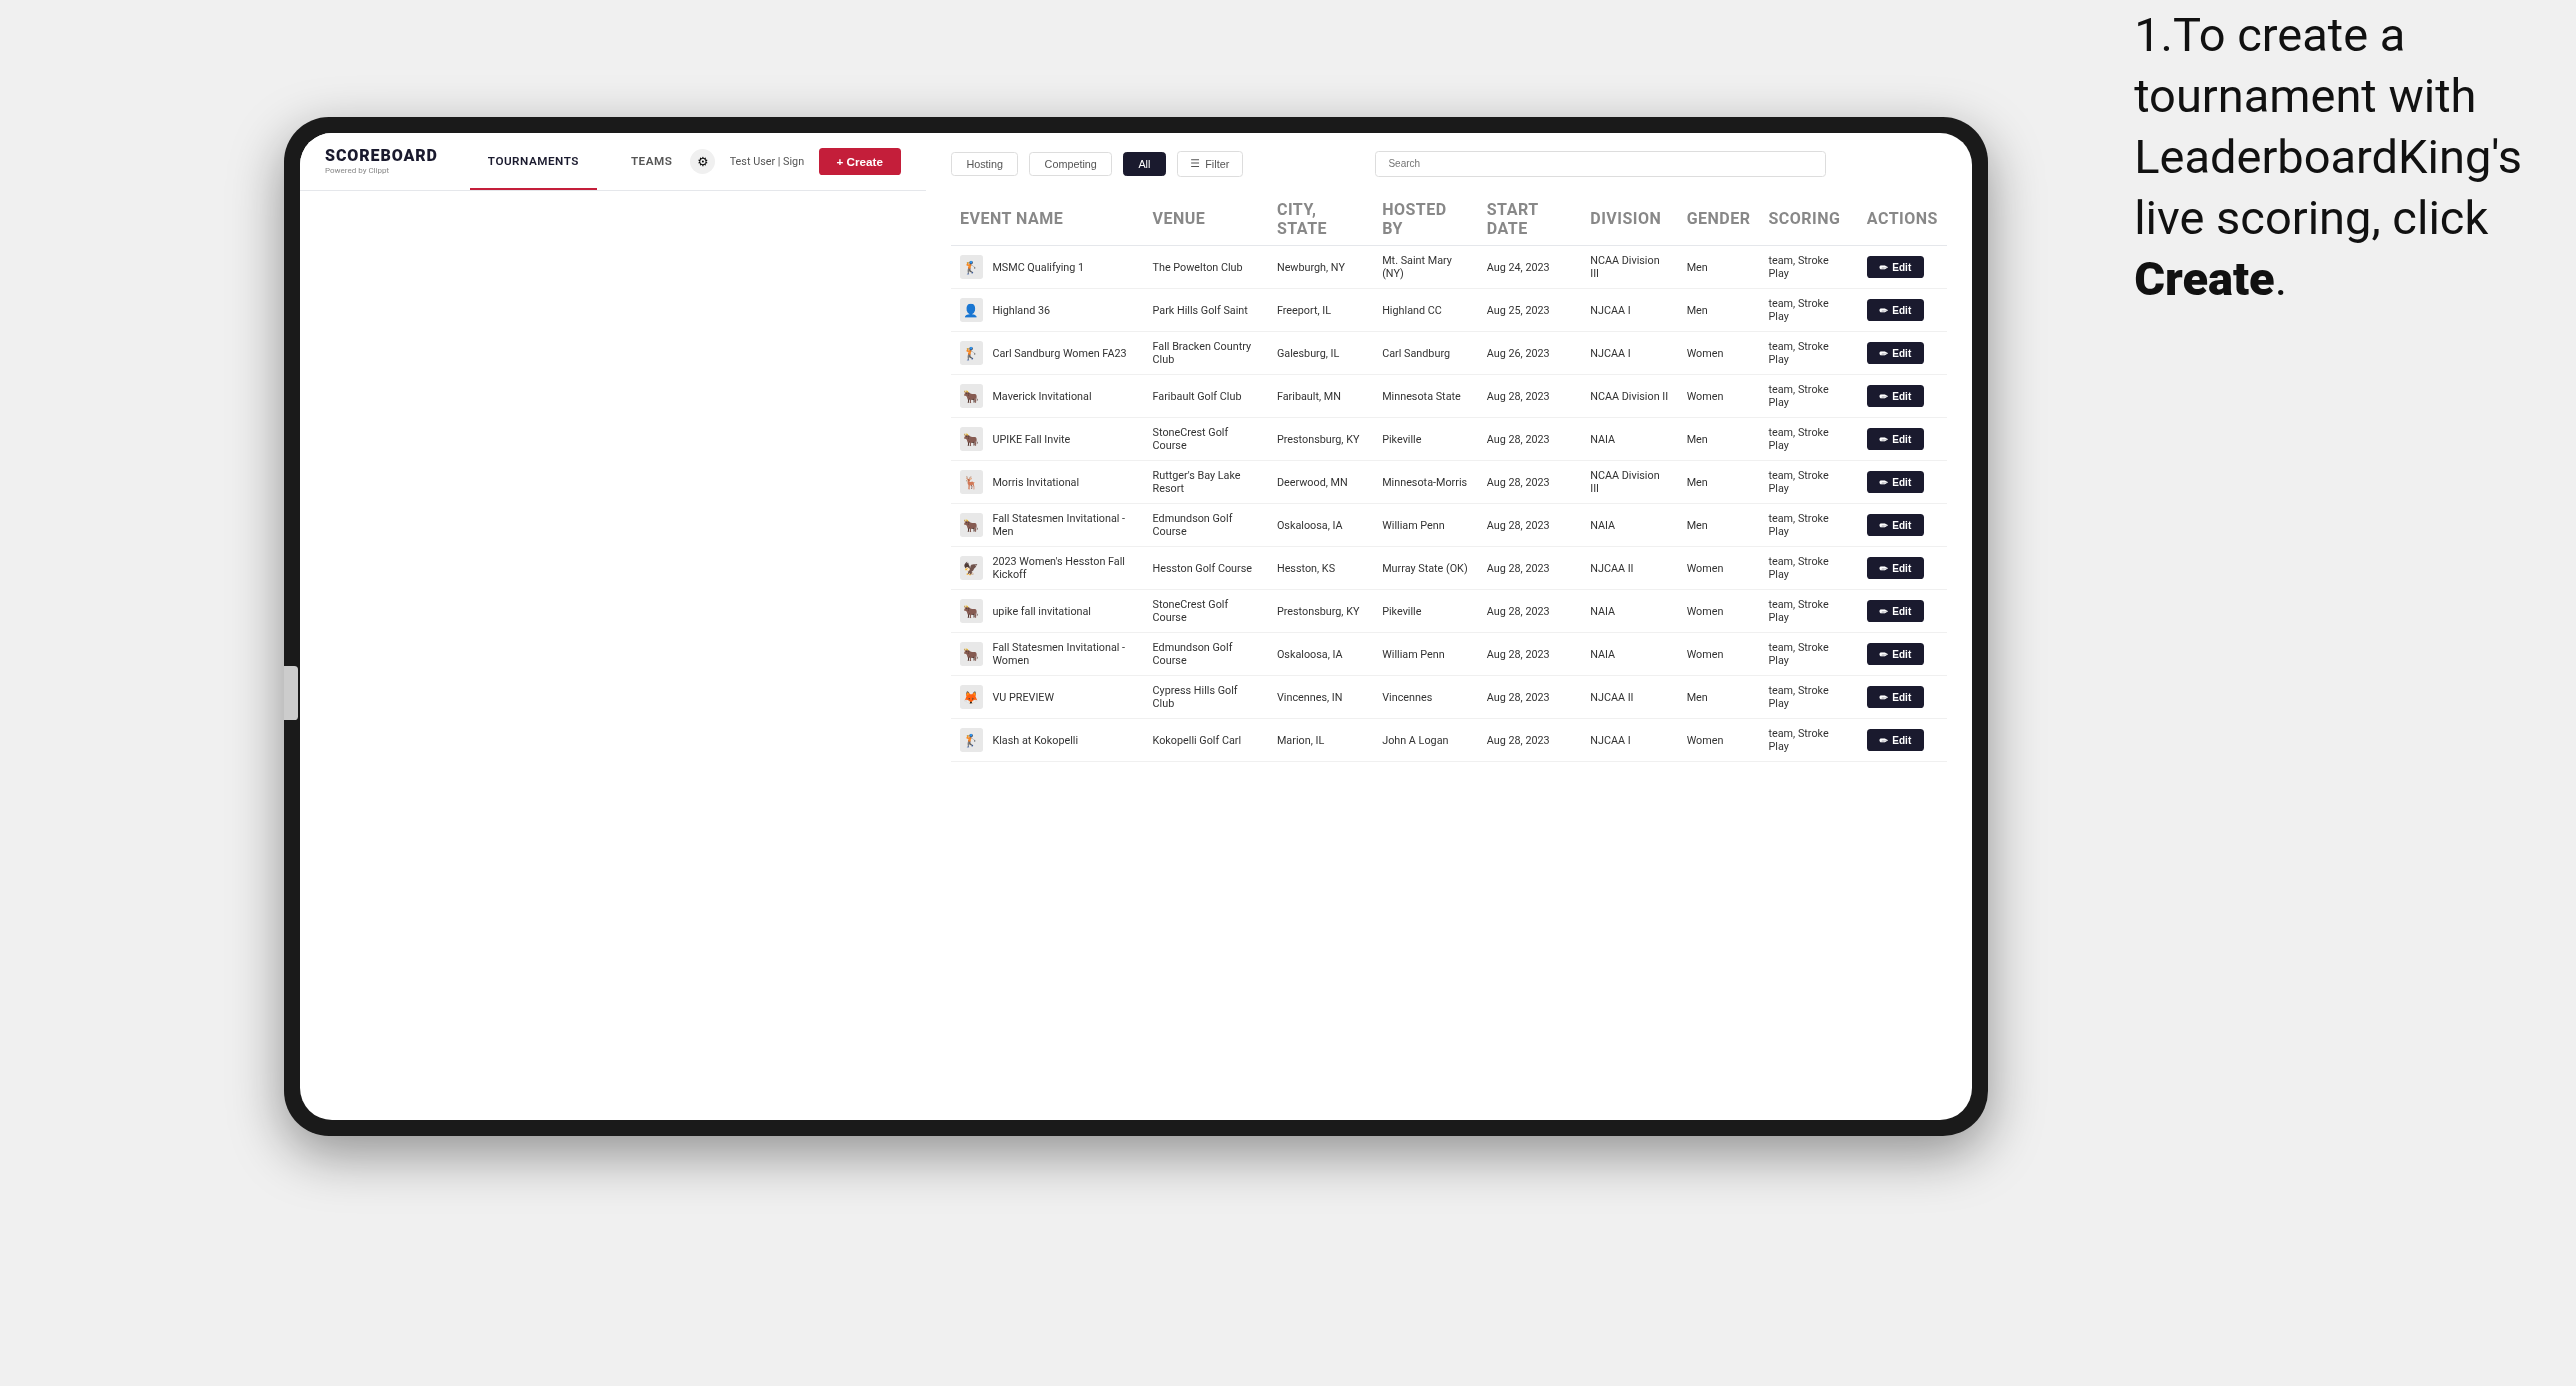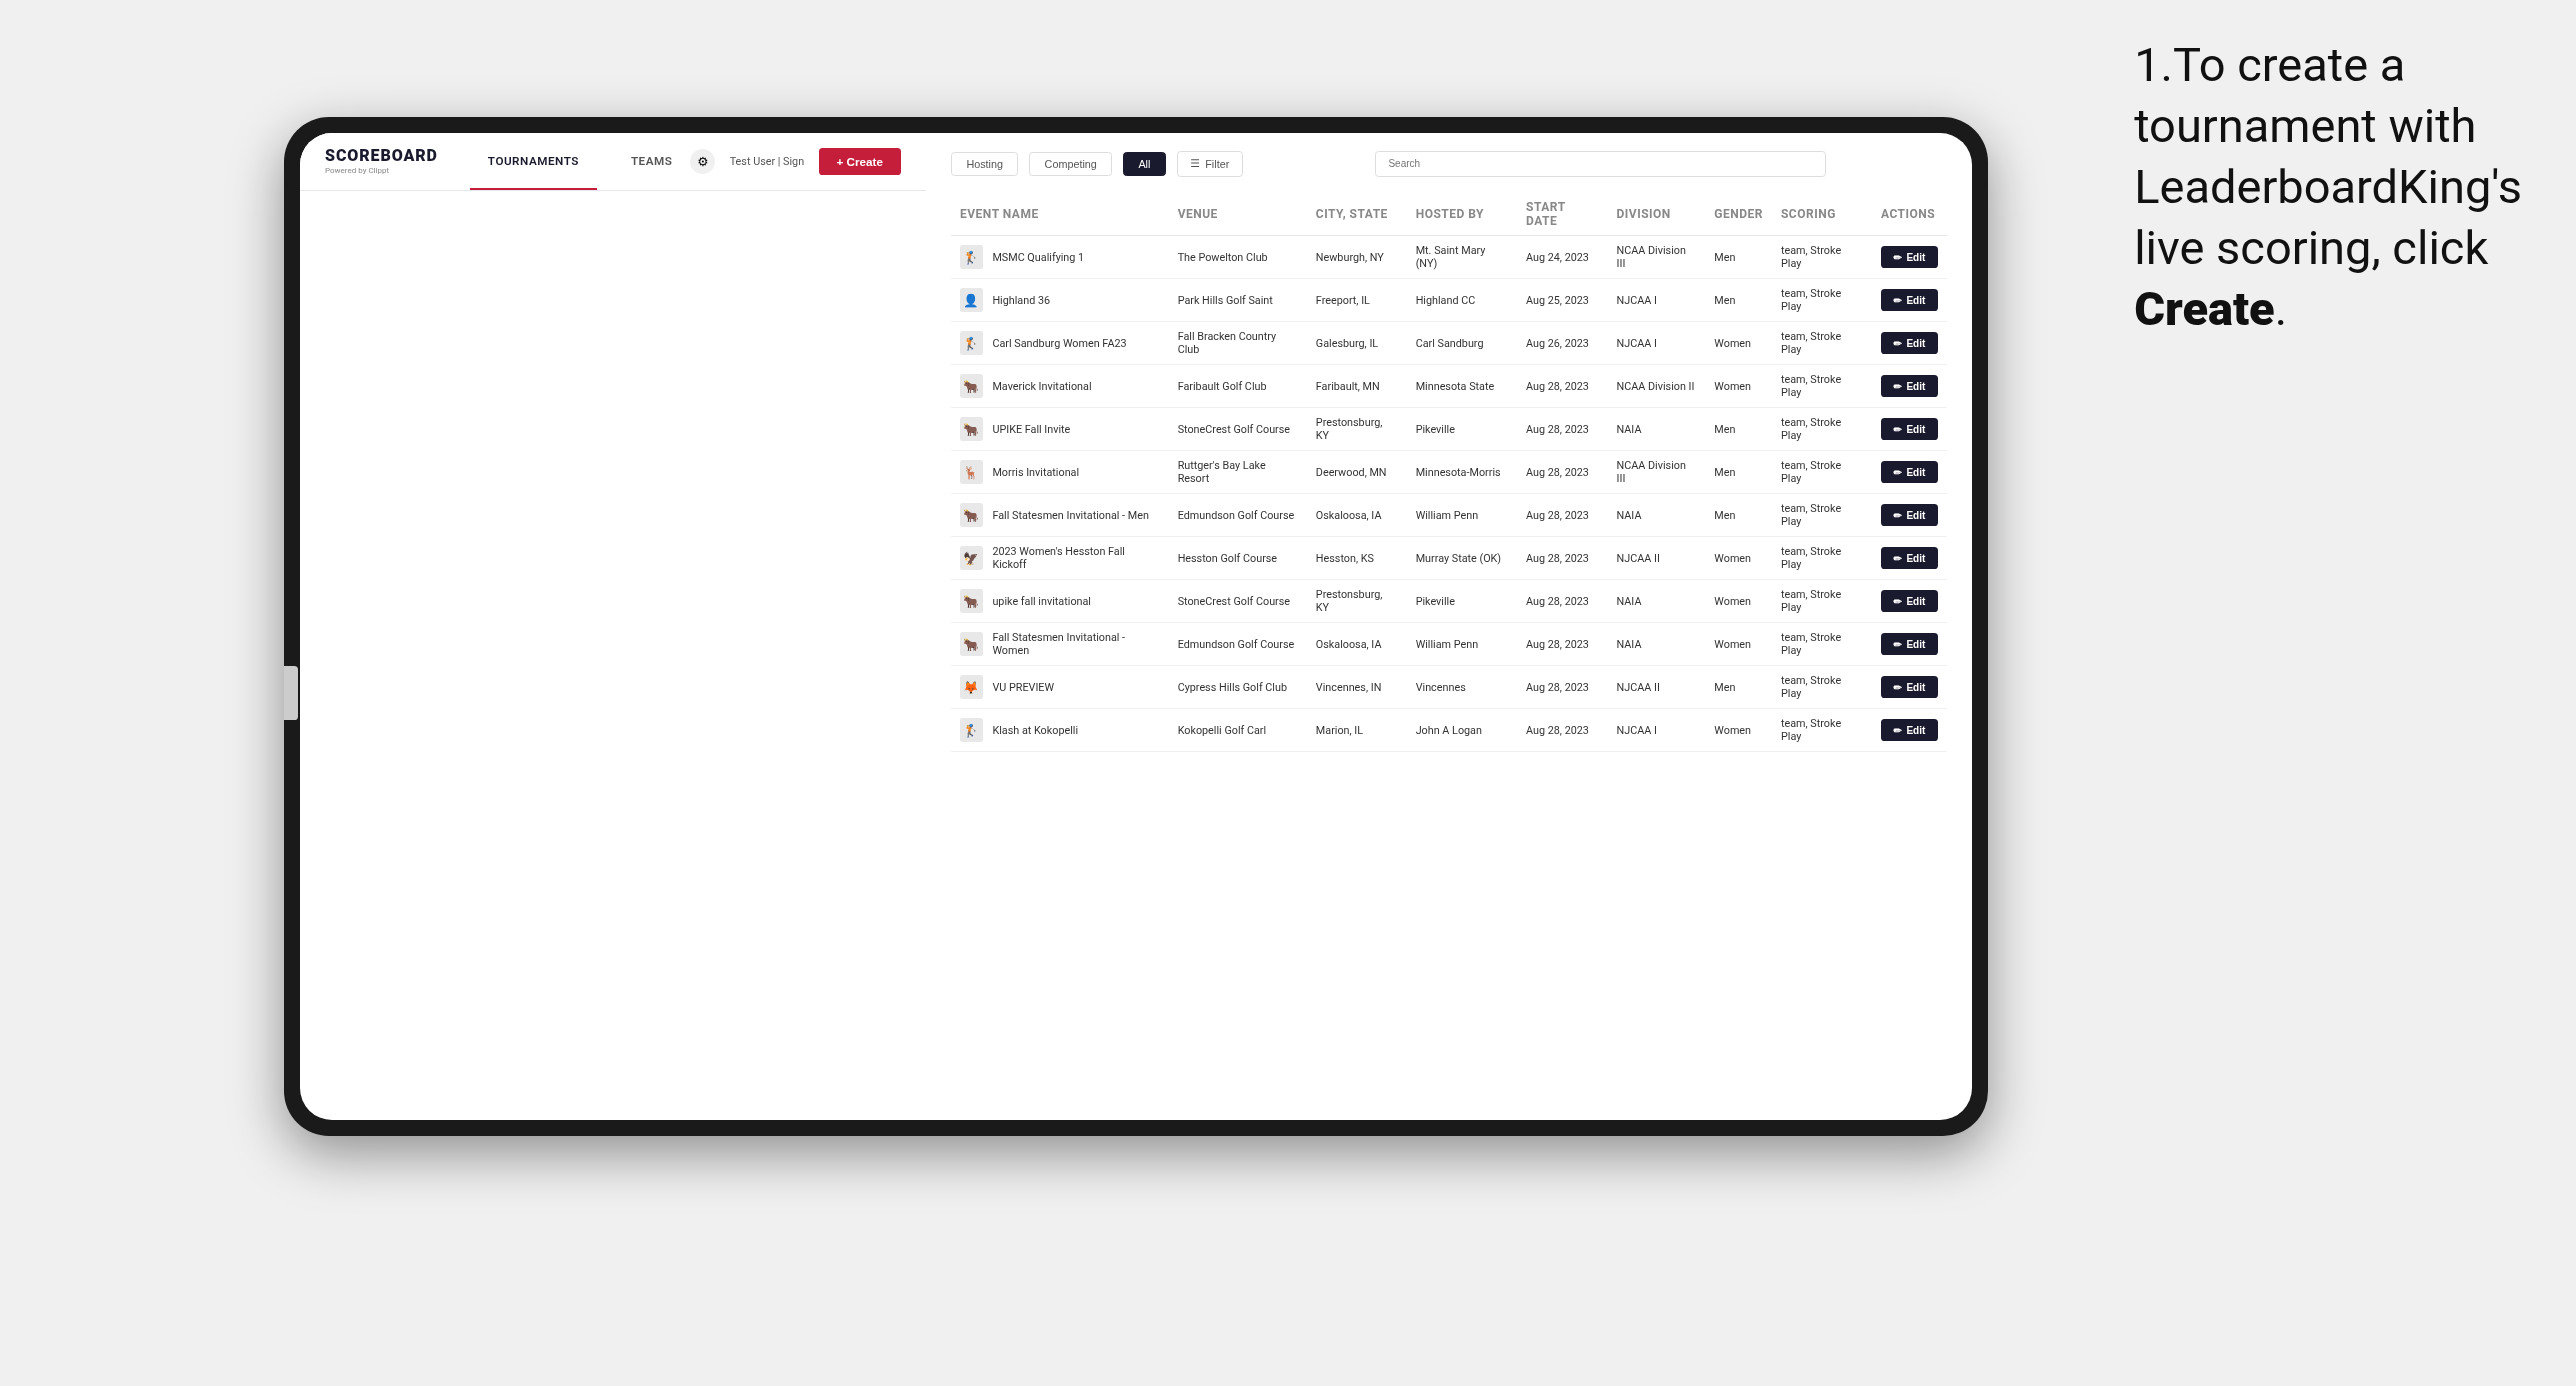--- a/index.html
+++ b/index.html
@@ -8,21 +8,21 @@
       font-family: -apple-system, BlinkMacSystemFont, 'Segoe UI', Roboto, sans-serif;
       width: 2576px;
       height: 1386px;
       position: relative;
       overflow: hidden;
     }
 
     
     .instruction-text {
       position: absolute;
-      top: 34px;
+      top: 4px;
       right: 54px;
       font-size: 47px;
       line-height: 1.3;
       color: #111;
       max-width: 523px;
     }
     .instruction-text strong {
       font-weight: 900;
     }
 
@@ -223,21 +223,21 @@
       font-size: 10.8px;
     }
 
     thead tr {
       background: #fff;
     }
 
     thead th {
       text-align: left;
       padding: 7.2px 9px;
-      font-size: 12px;
+      font-size: 16px;
       font-weight: 700;
       color: #888;
       text-transform: uppercase;
       letter-spacing: 0.5px;
       border-bottom: 0.9px solid #e5e7eb;
     }
 
     tbody tr {
       border-bottom: 0.9px solid #f0f0f0;
     }

